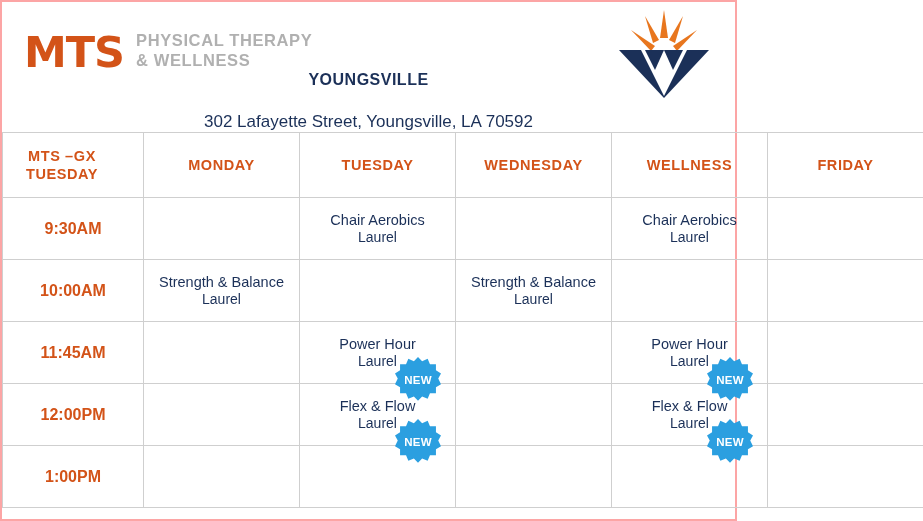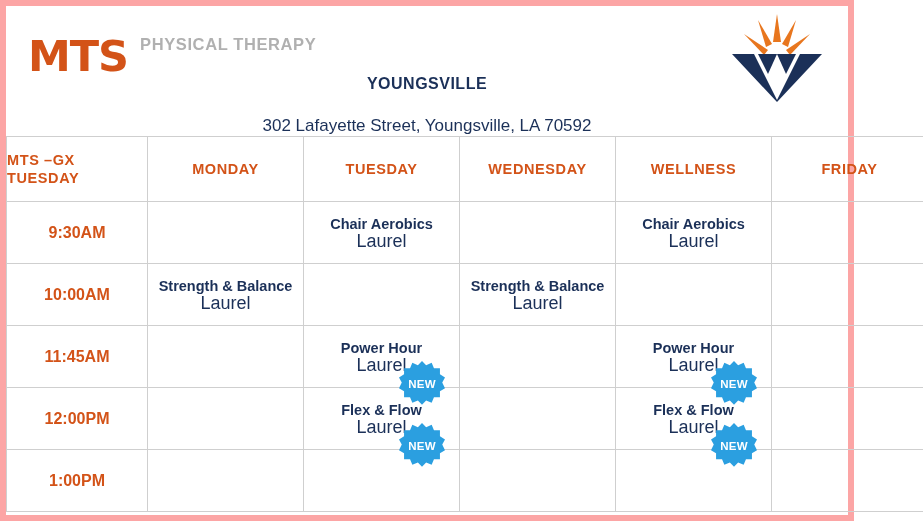--- a/index.html
+++ b/index.html
@@ -9,24 +9,24 @@
   body {
     width: 923px;
     height: 521px;
     background: #ffffff;
     font-family: "Liberation Sans", sans-serif;
     overflow: hidden;
     position: relative;
   }
   .page {
     position: relative;
-    width: 854px;
+    width: 737px;
     height: 521px;
     box-sizing: border-box;
-    border: 6px solid #fca5a5;
+    border: 2px solid #fca5a5;
   }
 
   
   .header {
     position: relative;
     height: 130px;
   }
   .logo-block {
     position: absolute;
     left: 22px;
@@ -100,45 +100,45 @@
     text-align: center;
   }
   .hdr-row th {
     height: 64px;
     color: #d35318;
     font-size: 14.5px;
     font-weight: bold;
     letter-spacing: 0.6px;
   }
   .hdr-row th.corner {
-    text-align: left;
+    text-align: center;
     padding-right: 22px;
     line-height: 18px;
   }
   .time-cell {
     color: #d35318;
     font-size: 16px;
     font-weight: bold;
     text-align: right;
     padding-right: 22px;
   }
   tbody tr { height: 62px; }
   .cls {
     position: relative;
     padding: 4px 2px;
   }
   .cls .name {
     color: #1b3058;
     font-size: 14.5px;
-    font-weight: bold;
+    font-weight: normal;
     line-height: 18px;
   }
   .cls .inst {
     color: #1b3058;
-    font-size: 18px;
+    font-size: 14px;
     line-height: 17px;
   }
   .cls.empty { }
 
   
   .new-badge {
     position: absolute;
     width: 46px;
     height: 46px;
     right: 14px;
@@ -164,20 +164,21 @@
 <body>
 
 <div class="page">
 
   <div class="header">
 
     <div class="logo-block">
       <div class="logo-mts">MTS</div>
       <div class="logo-tag">
         <span>PHYSICAL THERAPY</span>
+        <span class="line2">&amp; WELLNESS</span>
       </div>
     </div>
 
     <div class="title-block">
       <div class="loc-title">YOUNGSVILLE</div>
       <div class="loc-addr">302 Lafayette Street, Youngsville, LA 70592</div>
     </div>
 
     <div class="brand-mark">
       <svg width="100" height="88" viewBox="0 0 100 88" xmlns="http://www.w3.org/2000/svg">

